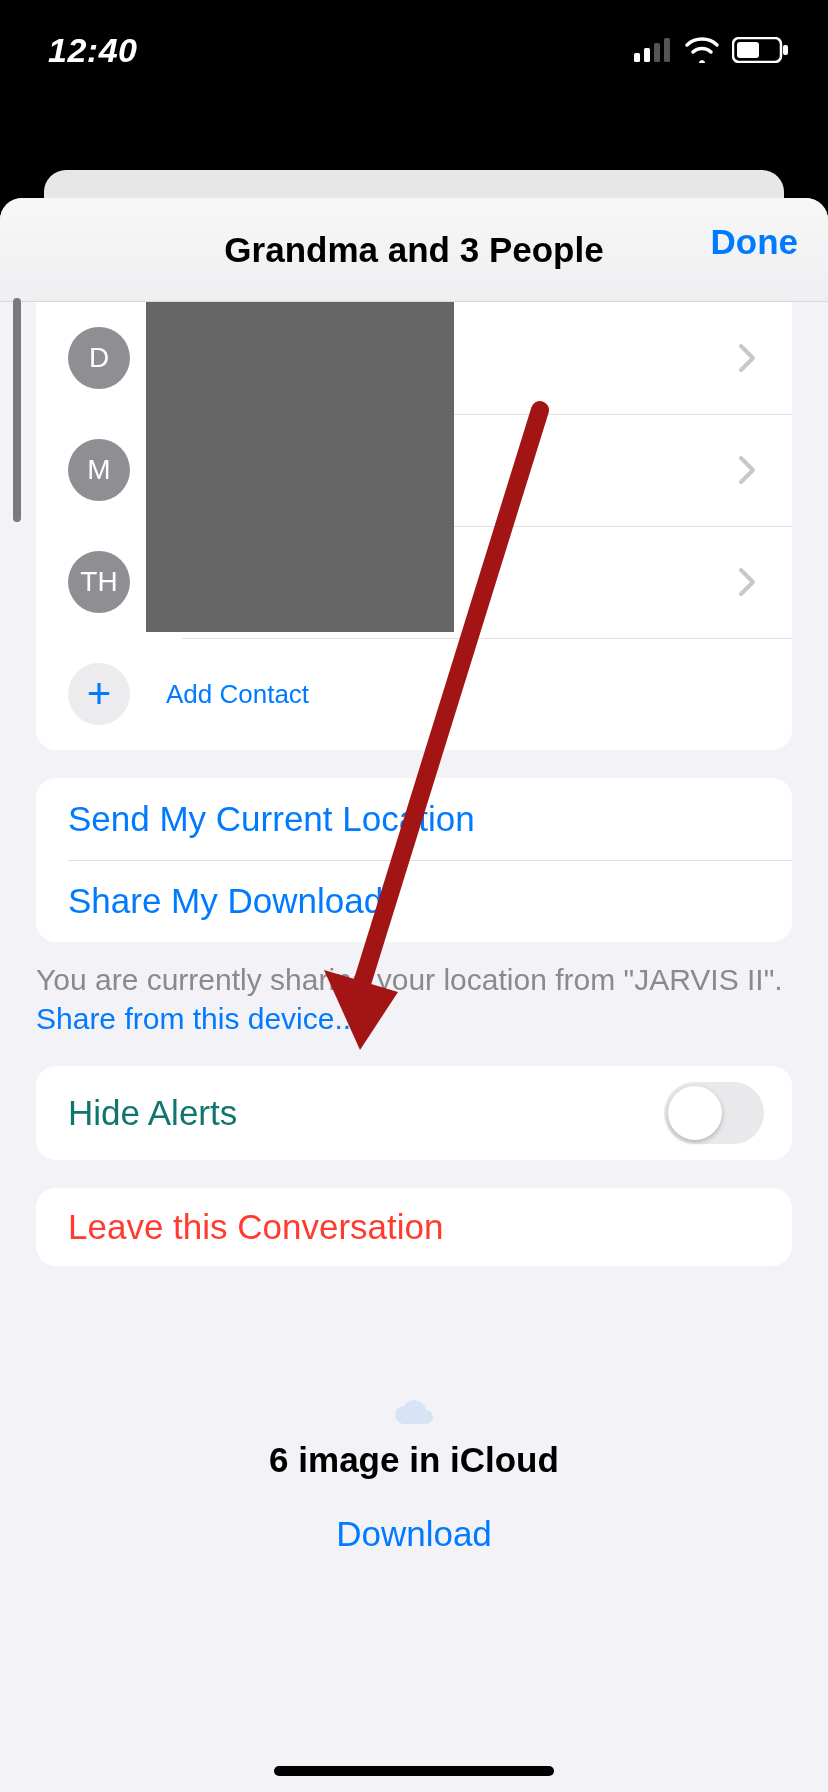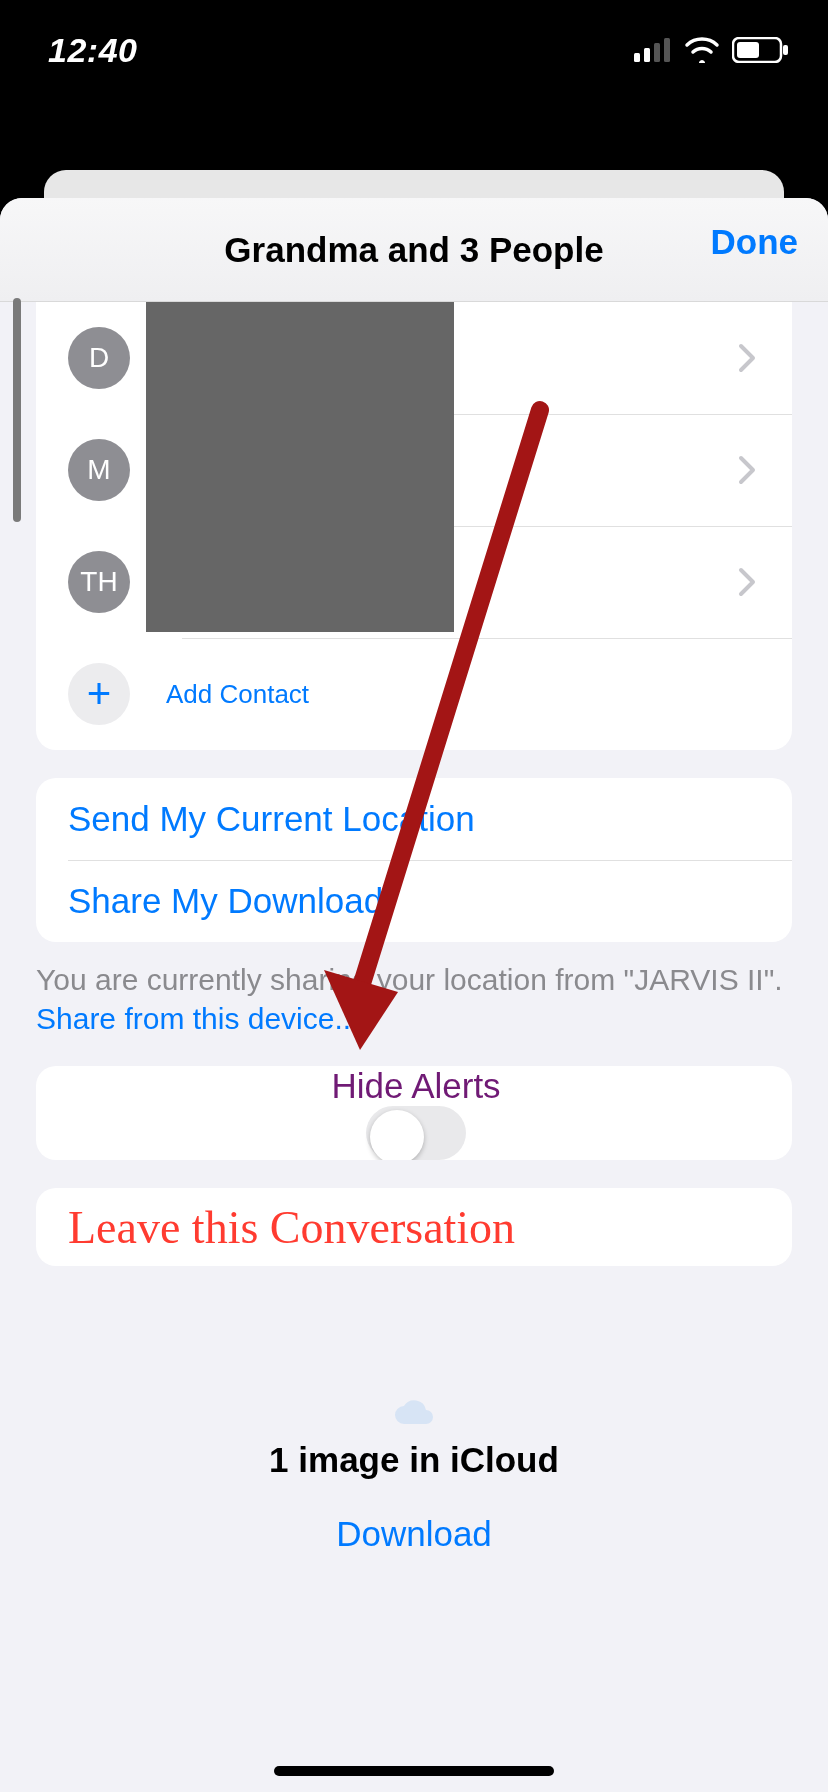--- a/index.html
+++ b/index.html
@@ -85,32 +85,32 @@
   }
 
   .footer-note {
     margin: 18px 36px 0 36px; font-size: 30px; line-height: 1.3; color: #8a8a8e;
   }
   .footer-note .inline-link { color: #007aff; }
 
   
   .switch-row {
     display:flex; align-items:center; justify-content:space-between;
-    padding: 0 28px 0 32px; height: 94px; font-size: 35px; color:#701a75;flex-direction:column;
+    padding: 0 28px 0 32px; height: 94px; font-size: 35px; color:#0f766e;
   }
   .switch {
     width: 100px; height: 62px; border-radius: 31px; background: #e9e9eb; position: relative;
   }
   .switch .knob {
     position:absolute; left:4px; top:4px; width:54px; height:54px; border-radius:50%;
     background:#fff; box-shadow: 0 2px 5px rgba(0,0,0,0.25);
   }
 
   .leave-row {
-    height: 78px; display:flex; align-items:center; padding: 0 32px; font-size: 46px; color:#ff3b30;font-family:Liberation Serif, serif;
+    height: 78px; display:flex; align-items:center; padding: 0 32px; font-size: 35px; color:#ff3b30;
   }
 
   
   .icloud-block { margin-top: 130px; text-align:center; }
   .cloud-icon { width: 42px; height: 30px; margin: 0 auto 10px; color:#d7e4f5; }
   .icloud-title { font-size: 35px; font-weight: 600; color:#000; }
   .download-link { margin-top: 34px; font-size: 35px; color:#007aff; }
 
   
   .scroll-indicator {
@@ -216,21 +216,21 @@
   <div class="sec-gap"></div>
 
   <div class="section">
     <div class="leave-row">Leave this Conversation</div>
   </div>
 
   <div class="icloud-block">
     <svg class="cloud-icon" viewBox="0 0 42 30">
       <path d="M33 28 H11 a9 9 0 0 1 0-18 a12 12 0 0 1 22 4 a7 7 0 0 1 0 14 Z" fill="currentColor"></path>
     </svg>
-    <div class="icloud-title">1 image in iCloud</div>
+    <div class="icloud-title">6 image in iCloud</div>
     <div class="download-link">Download</div>
   </div>
 
   <div class="home-indicator"></div>
 </div>
 
 <div class="scroll-indicator"></div>
 
 <svg class="arrow-annot" viewBox="0 0 250 660">
   <line x1="220" y1="10" x2="40" y2="590" stroke="#a31515" stroke-width="18" stroke-linecap="round"></line>

